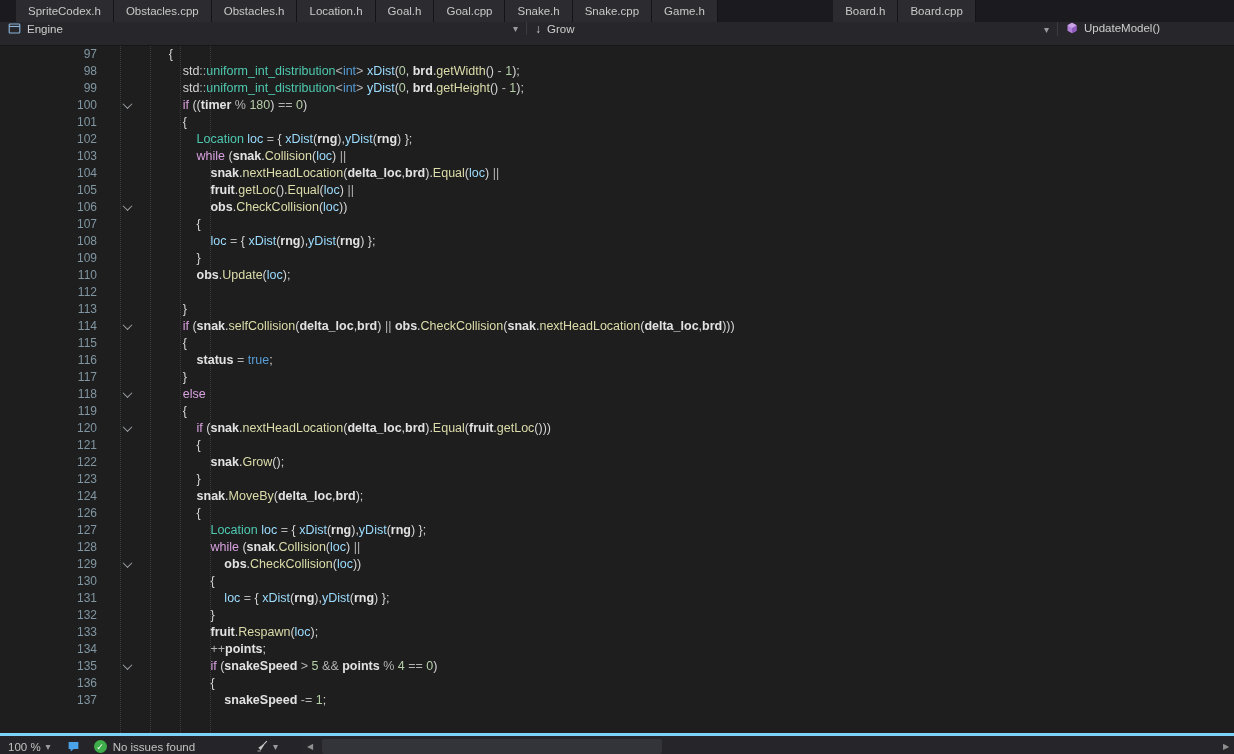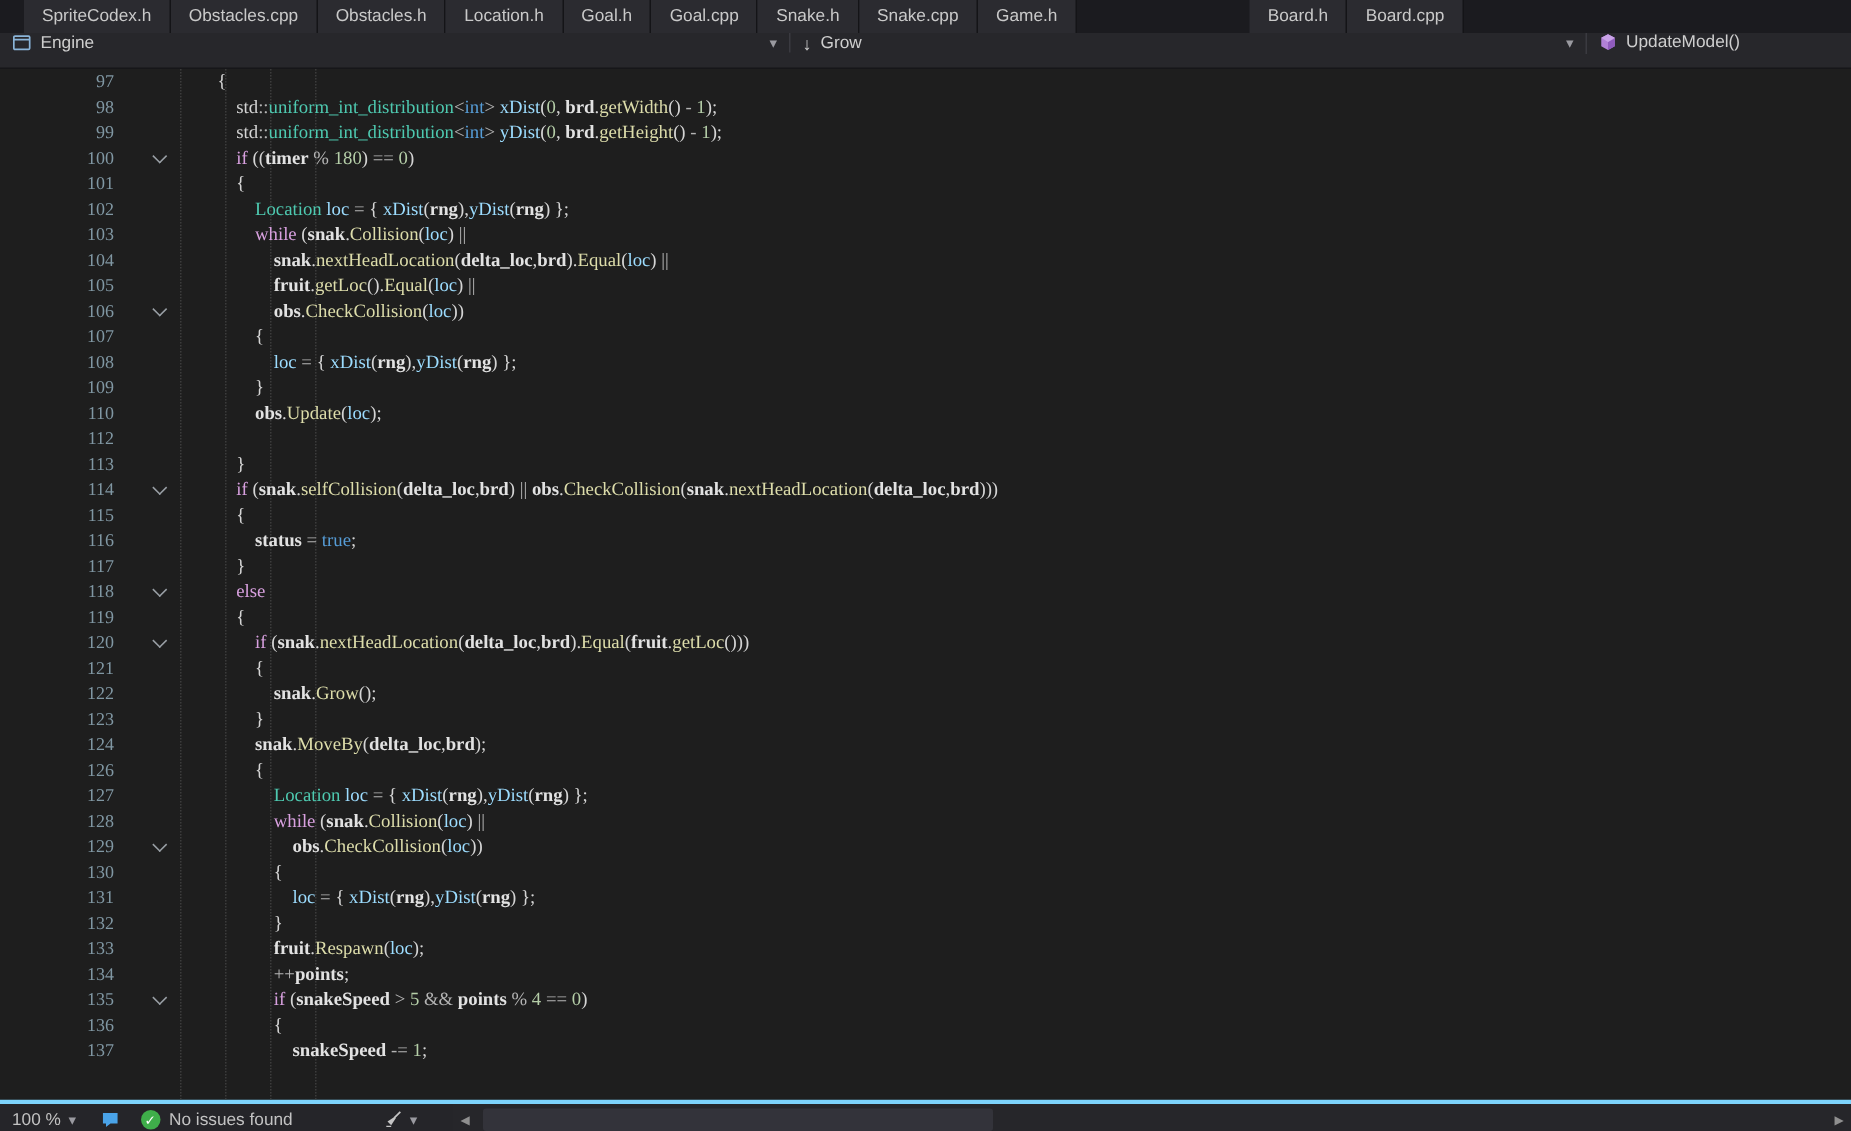--- a/index.html
+++ b/index.html
@@ -21,21 +21,21 @@
   .nav-sec .caret{margin-left:auto;color:#9a9aa0;font-size:10px;}
   .nav-proj{width:510px;}
   .nav-type{width:514px;}
   .nav-member{flex:1;border-right:none;}
   .scope-arrow{color:#c8c8c8;font-size:12px;}
 
   
   .editor{position:relative;height:687px;overflow:hidden;background:#1e1e1e;}
   .indent-guide{position:absolute;top:0;bottom:0;width:0;border-left:1px dotted #3c3c3c;}
   .code-line{display:flex;height:17px;line-height:17px;
-    font-family:Liberation Serif, serif;font-size:12.5px;}
+    font-family:Liberation Sans, sans-serif;font-size:12.5px;margin-left:21px;}
   .ln{width:76px;flex:none;text-align:right;color:#8097a3;font-size:12px;}
   .lnm{width:16px;flex:none;}
   .fold{width:28px;flex:none;display:flex;align-items:center;justify-content:center;}
   .chev{width:6px;height:6px;border-right:1.4px solid #9aa0a6;border-bottom:1.4px solid #9aa0a6;
     transform:rotate(45deg) translate(-1px,-1px);}
   .code{white-space:pre;flex:1;position:relative;z-index:1;}
   .tk-p{color:var(--tk-p);} .tk-k{color:var(--tk-k);} .tk-c{color:var(--tk-c);}
   .tk-t{color:var(--tk-t);} .tk-f{color:var(--tk-f);} .tk-n{color:var(--tk-n);}
   .tk-v{color:var(--tk-v);} .tk-o{color:var(--tk-o);}
   .tk-m{color:var(--tk-m);font-weight:bold;text-align:right;}

